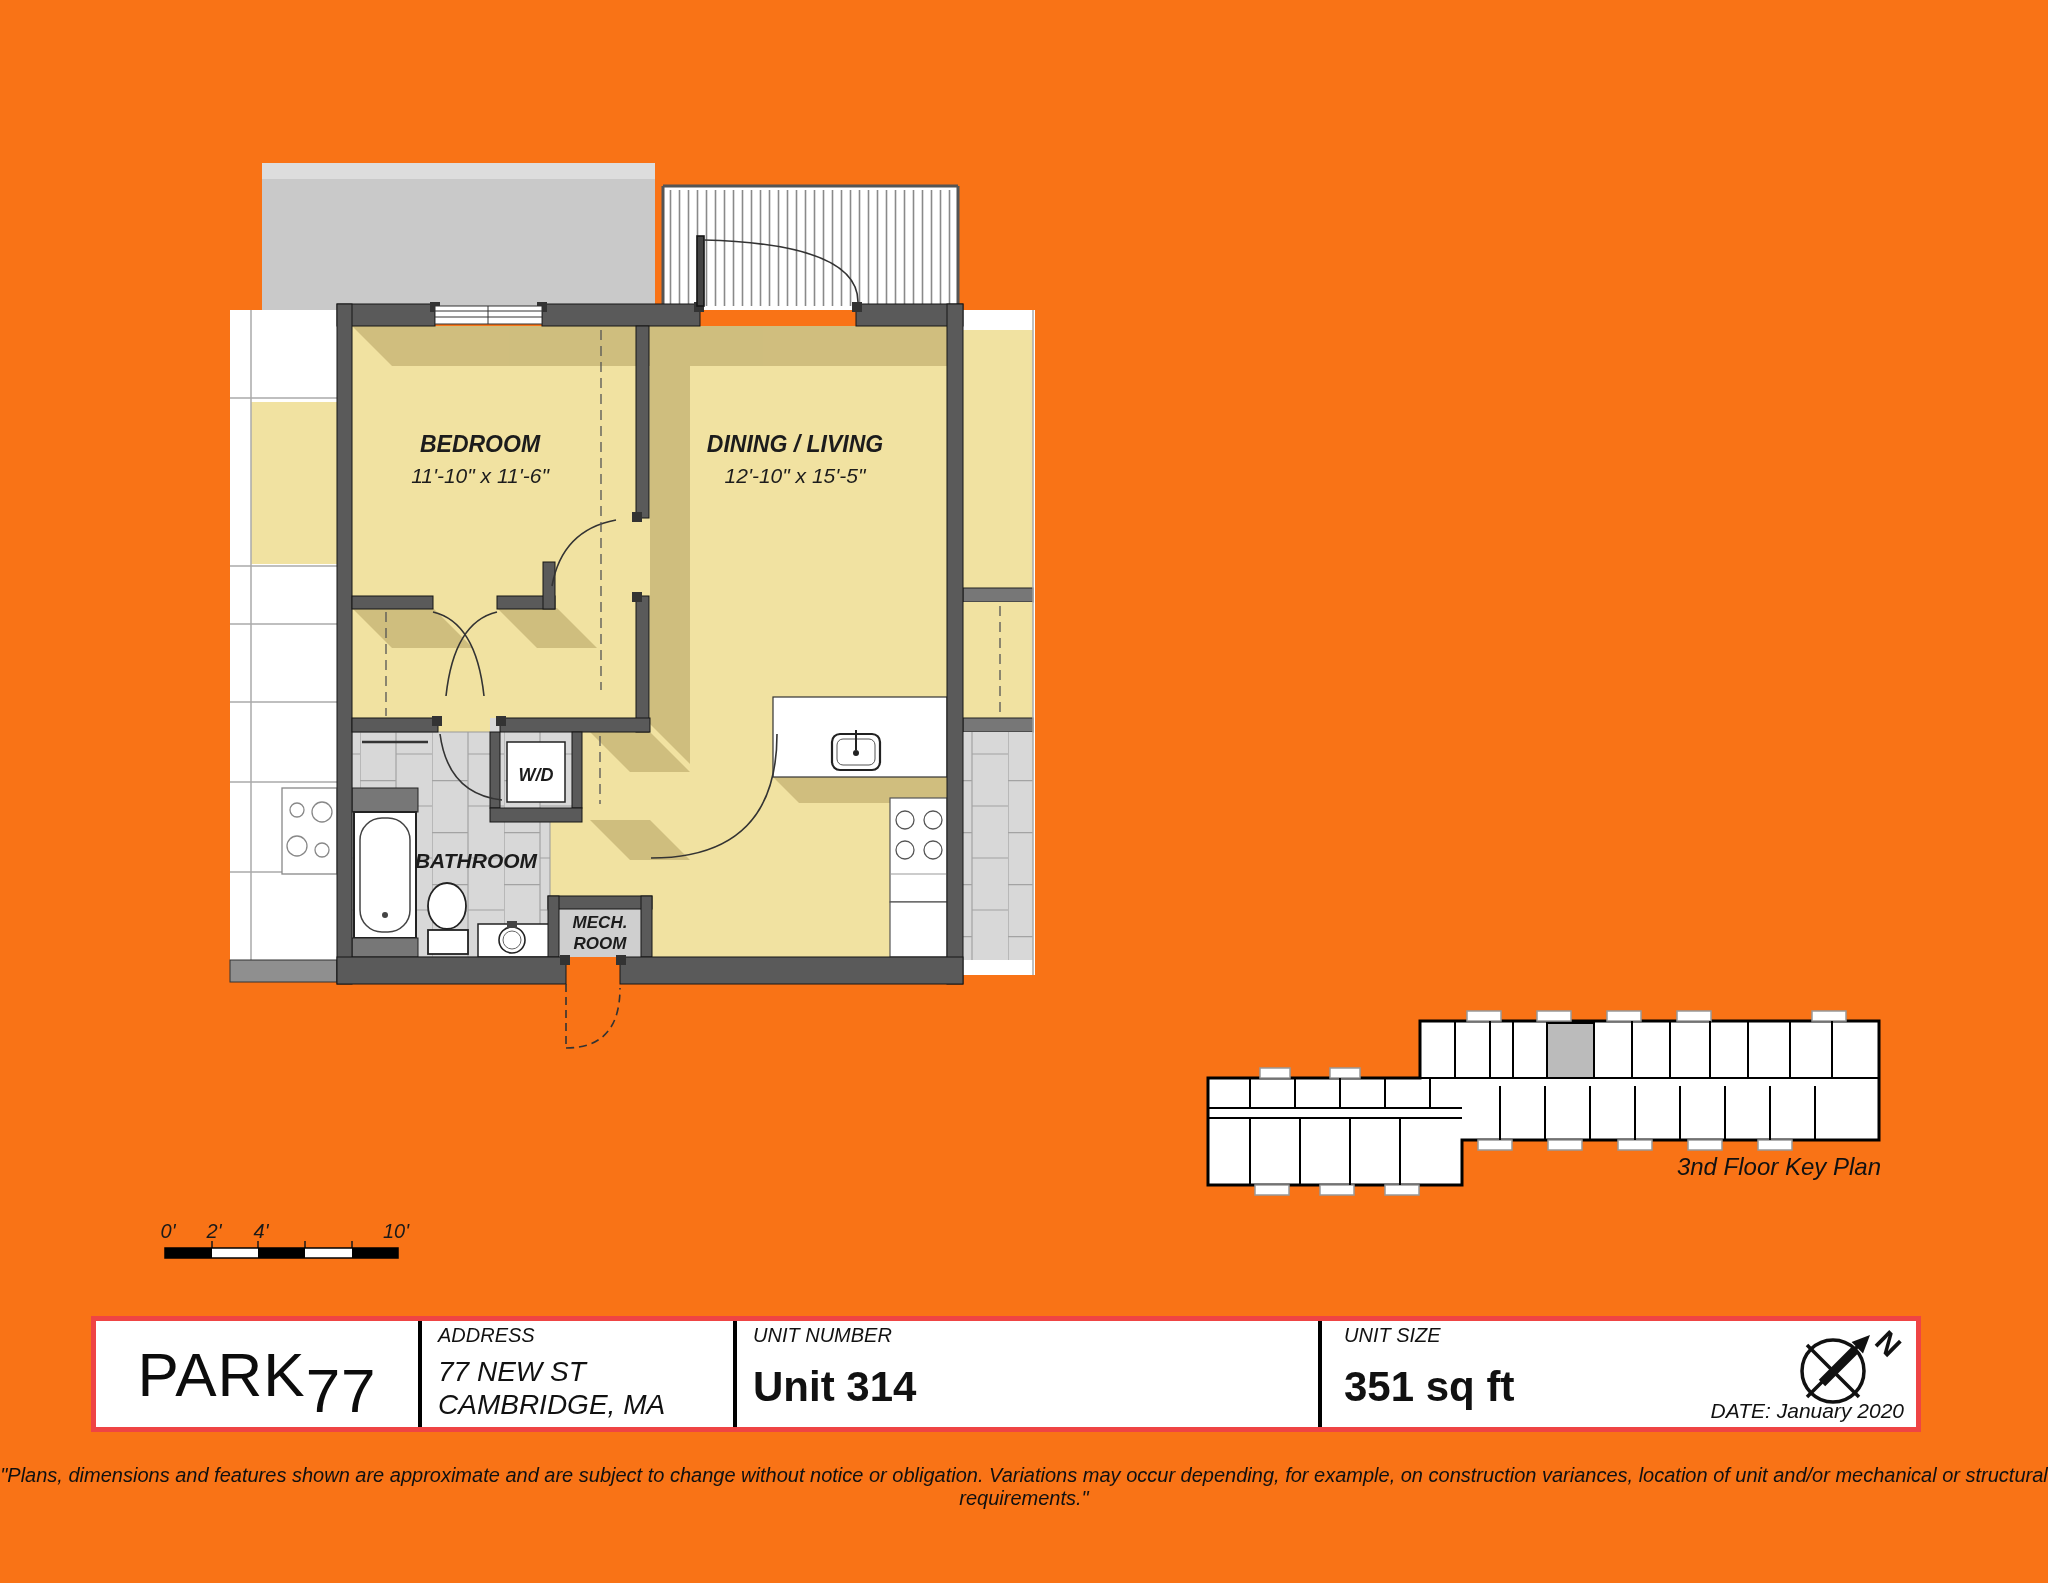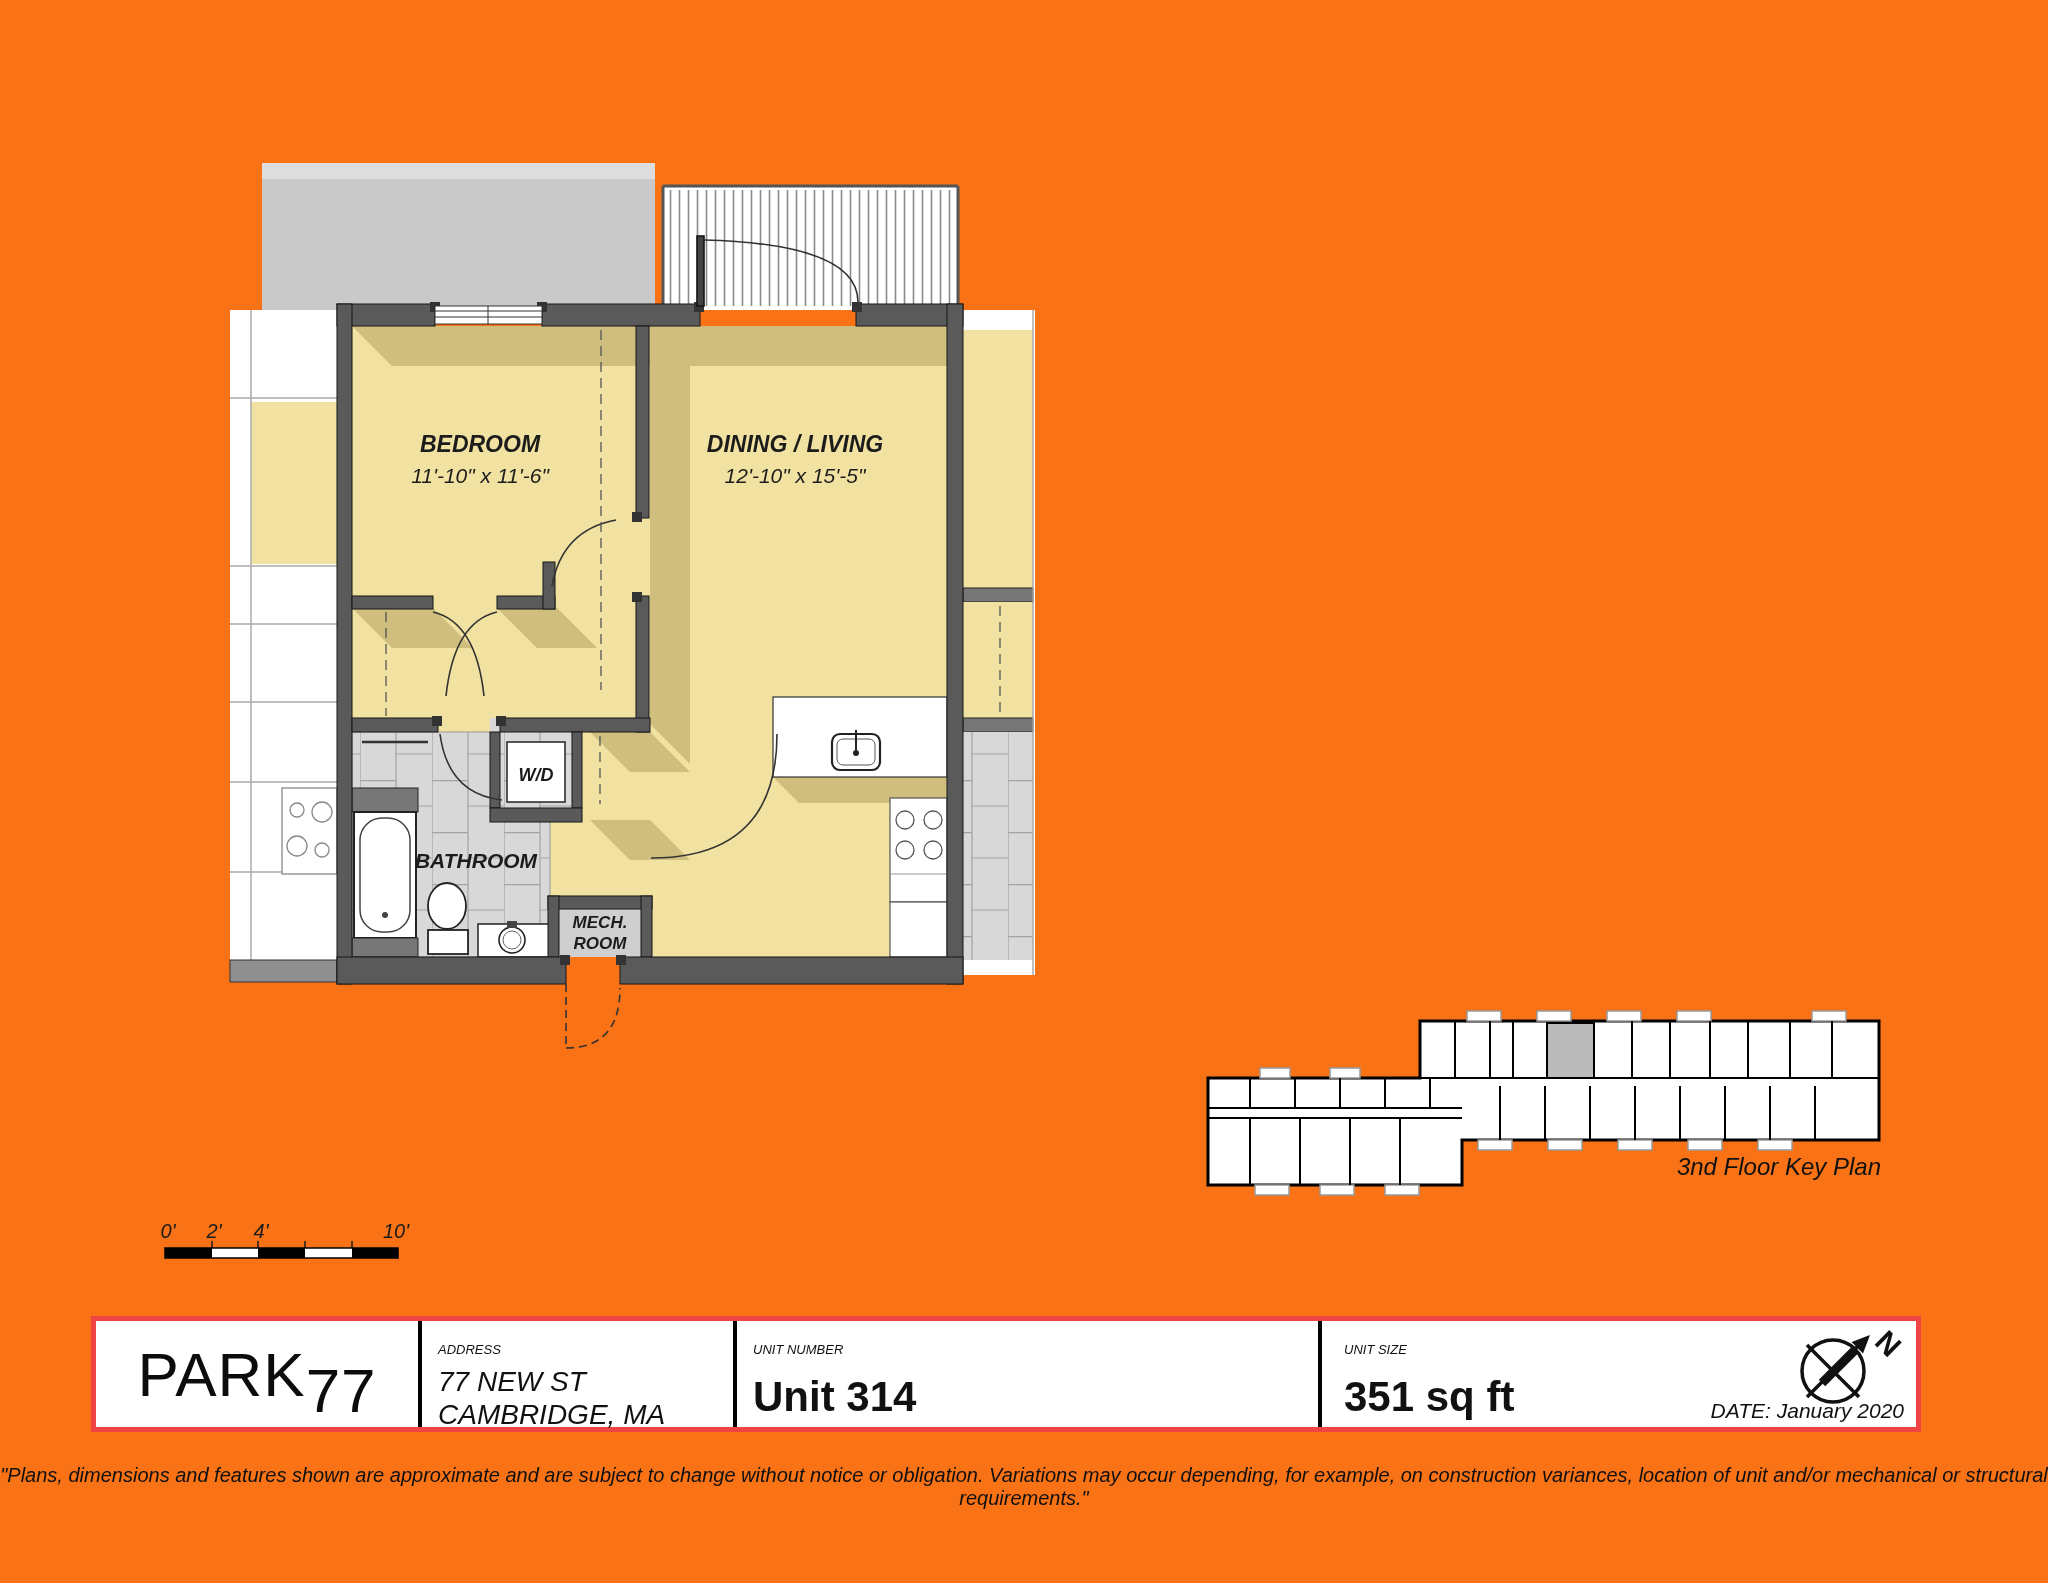--- a/index.html
+++ b/index.html
@@ -11,21 +11,21 @@
   .tb{position:absolute;left:91px;top:1316px;width:1830px;height:116px;
       border:5px solid #ef4444;background:#fff;display:flex;box-sizing:border-box;}
   .tb .cell{position:relative;box-sizing:border-box;height:100%;}
   .tb .cell + .cell{border-left:4px solid #000;}
   .c1{width:322px;display:flex;align-items:center;justify-content:center;}
   .c2{width:315px;}
   .c3{width:585px;}
   .c4{flex:1;padding-left:6px;}
   .logo{font-size:62px;letter-spacing:1px;color:#0c0c0c;white-space:nowrap;}
   .logo .seven{display:inline-block;transform:translateY(16px);}
-  .lbl{font-style:italic;font-size:13px;margin:21px 0 0 16px;color:#111;}
+  .lbl{font-style:italic;font-size:20px;margin:3px 0 0 16px;color:#111;}
   .addr{font-style:italic;font-size:28px;line-height:1.18;margin:8px 0 0 16px;}
   .big{font-size:42px;margin:16px 0 0 16px;font-weight:bold;}
   .date{position:absolute;right:12px;bottom:4px;font-style:italic;font-size:21px;margin-top:44px;}
   .compass{position:absolute;right:14px;top:2px;}
   
   .disclaimer{position:absolute;left:0;right:0;top:1464px;text-align:center;
               font-style:italic;font-size:20px;color:#101010;}
 </style>
 </head>
 <body>

